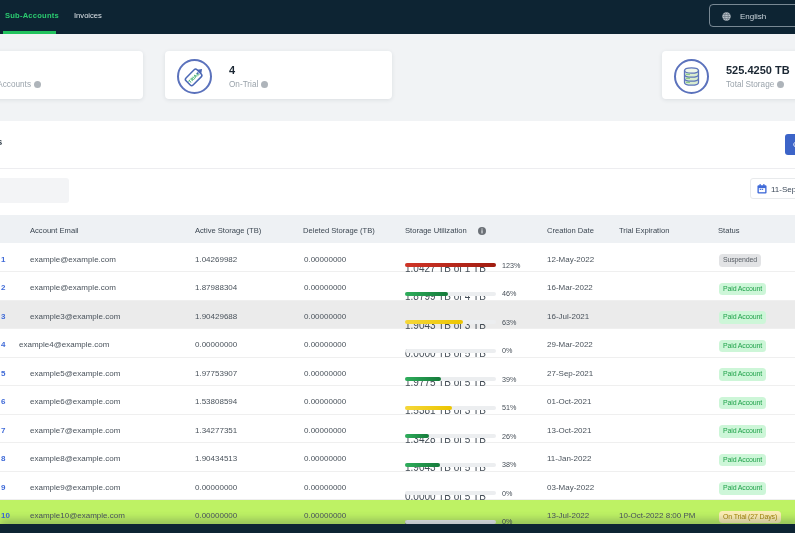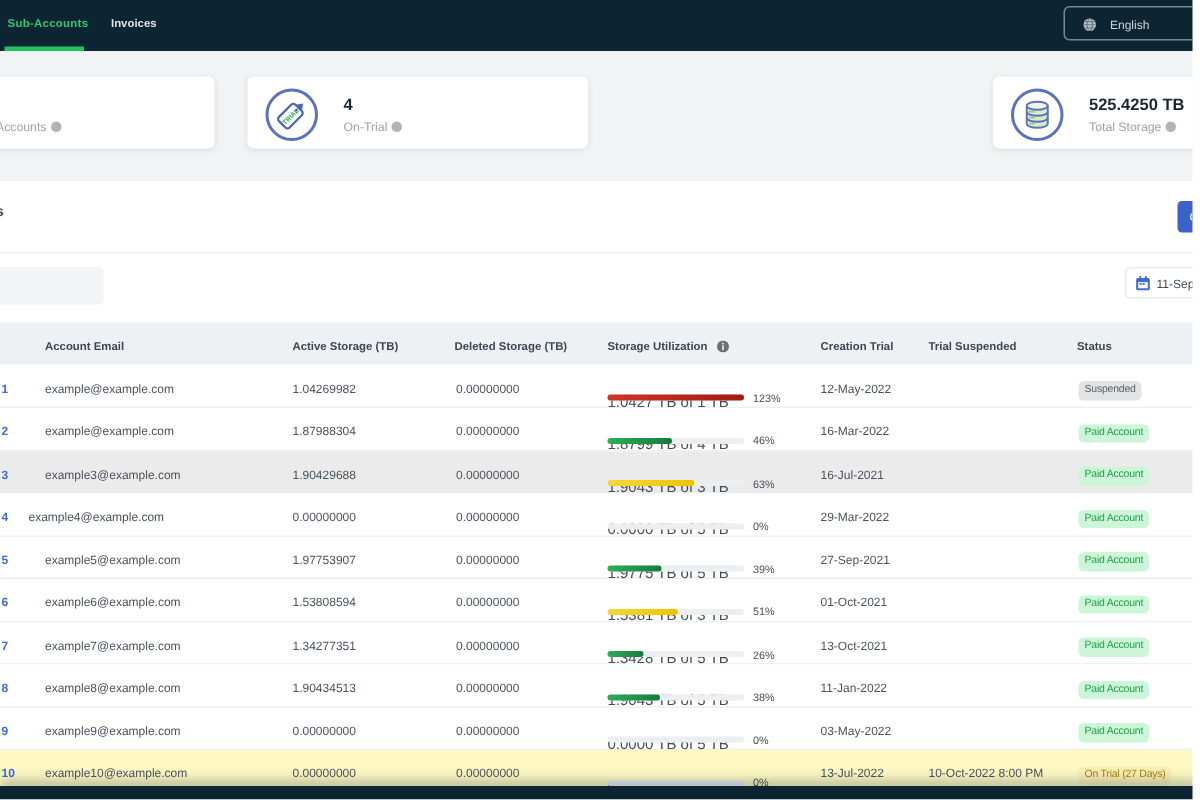--- a/index.html
+++ b/index.html
@@ -1,39 +1,39 @@
 <!DOCTYPE html>
 <html><head><meta charset="utf-8">
 <style>
 *{margin:0;padding:0;box-sizing:border-box}
 html,body{width:800px;height:533px;overflow:hidden;font-family:"Liberation Sans",sans-serif;background:#fff}
 #stage{position:relative;width:795px;height:533px;overflow:hidden}
 #topbar{position:absolute;left:0;top:0;width:800px;height:34px;background:#0d2433}
 #tab1{position:absolute;left:5px;top:11px;font-size:7.6px;font-weight:bold;color:#2bcb70;letter-spacing:.2px}
 #tabline{position:absolute;left:3px;top:31px;width:53px;height:3px;background:#22c35e}
-#tab2{position:absolute;left:74px;top:11px;font-size:7.6px;font-weight:bold;color:#dde3e8}
+#tab2{position:absolute;left:74px;top:11px;font-size:7.6px;font-weight:normal;color:#dde3e8}
 #lang{position:absolute;left:709px;top:4px;width:120px;height:23px;border:1px solid rgba(210,219,226,.55);border-radius:4px}
 #lang span{position:absolute;left:30px;top:7px;font-size:8px;color:#ccd6dd}
 #pagebg{position:absolute;left:0;top:34px;width:800px;height:87px;background:#f1f3f5}
 #panel{position:absolute;left:0;top:121px;width:800px;height:401px;background:#fff}
 #toolline{position:absolute;left:0;top:168px;width:800px;height:1px;background:#ededf0}
 .card{position:absolute;top:51px;width:227px;height:48px;background:#fff;border-radius:4px;box-shadow:0 1px 4px rgba(31,45,61,.10)}
 .cico{position:absolute;left:12px;top:8px;width:35px;height:35px;border:2px solid #5b72bc;border-radius:50%}
 .cnum{position:absolute;left:64px;top:13px;font-size:11px;font-weight:bold;color:#1b2733}
 .clab{position:absolute;left:64px;top:29px;font-size:8.2px;color:#9aa3ab;white-space:nowrap}
 .info{display:inline-block;width:7px;height:7px;border-radius:50%;background:#aeb4ba;position:relative;top:1px;margin-left:3px}
 #headfrag{position:absolute;left:-62px;top:136px;font-size:9.5px;font-weight:bold;color:#3a4651}
 #crbtn{position:absolute;left:785px;top:134px;width:130px;height:21px;background:#3c64c8;border-radius:3px;color:#fff;font-size:8px;line-height:21px;padding-left:8px}
 #search{position:absolute;left:-30px;top:178px;width:99px;height:25px;background:#f3f4f6;border-radius:3px}
 #filter{position:absolute;left:84px;top:178px;width:85px;height:25px;background:#fff;border:1px solid #e0e3e6;border-radius:3px}
 #filter span{position:absolute;left:5px;top:7px;font-size:7.2px;color:#3e4b5b;font-weight:bold}
 #datebox{position:absolute;left:750px;top:178px;width:150px;height:21px;background:#fff;border:1px solid #e8eaec;border-radius:3px}
 #datebox span{position:absolute;left:20px;top:5.5px;font-size:8px;color:#3e4b5b;white-space:nowrap}
 #thead{position:absolute;left:0;top:215px;width:800px;height:28px;background:#eef1f4}
-.th{position:absolute;top:11px;font-size:7.6px;font-weight:bold;color:#3c4752;white-space:nowrap}
+.th{position:absolute;top:11px;font-size:7.6px;font-weight:normal;color:#3c4752;white-space:nowrap}
 .row{position:absolute;left:0;width:800px;height:28.5px;border-bottom:1px solid #efefef}
 .num{position:absolute;left:1px;top:11px;font-size:8px;color:#3f6ad8;font-weight:bold;white-space:nowrap}
 .cell{position:absolute;top:11px;font-size:8px;color:#4a535c;white-space:nowrap}
 .ulabel{position:absolute;left:405px;top:19px;font-size:10px;color:#454e57;white-space:nowrap}
 .track{position:absolute;left:405px;top:19.5px;width:91px;height:4px;background:#eceef0;border-radius:2px}
 .fill{position:absolute;left:0;top:0;height:4px;border-radius:2px}
 .pct{position:absolute;left:502px;top:17px;font-size:7.2px;color:#454e57}
 .chip{position:absolute;left:719px;top:10.5px;height:12.8px;line-height:12.8px;padding:0 4px;border-radius:3.5px;font-size:7px;letter-spacing:-.15px;white-space:nowrap}
 #footer{position:absolute;left:0;top:524px;width:800px;height:9px;background:#0d2433;box-shadow:0 -4px 8px rgba(31,45,61,.3)}
 </style></head>
@@ -111,22 +111,22 @@
 <div id="thead">
  <div class="th" style="left:30px">Account Email</div>
  <div class="th" style="left:195px">Active Storage (TB)</div>
  <div class="th" style="left:303px">Deleted Storage (TB)</div>
  <div class="th" style="left:405px">Storage Utilization</div>
  <svg style="position:absolute;left:478px;top:12px" width="8" height="8" viewBox="0 0 9 9">
         <circle cx="4.5" cy="4.5" r="4.5" fill="#6b7076"></circle>
         <rect x="3.9" y="1.7" width="1.2" height="1.2" fill="#eef1f4"></rect>
         <rect x="3.9" y="3.6" width="1.2" height="3.6" fill="#eef1f4"></rect>
       </svg>
- <div class="th" style="left:547px">Creation Trial</div>
- <div class="th" style="left:619px">Trial Suspended</div>
+ <div class="th" style="left:547px">Creation Date</div>
+ <div class="th" style="left:619px">Trial Expiration</div>
  <div class="th" style="left:718px">Status</div>
 </div>
 <div class="row" style="top:243.5px;background:#fff">
       <div class="num">1</div>
       <div class="cell" style="left:30px">example@example.com</div>
       <div class="cell" style="left:195px">1.04269982</div>
       <div class="cell" style="left:304px">0.00000000</div>
       <div class="ulabel">1.0427 TB of 1 TB</div>
       <div class="track">
         <div class="fill" style="width:91px;background:linear-gradient(90deg,#cf3527,#a01c10)"></div>
@@ -228,21 +228,21 @@
       <div class="num">9</div>
       <div class="cell" style="left:30px">example9@example.com</div>
       <div class="cell" style="left:195px">0.00000000</div>
       <div class="cell" style="left:304px">0.00000000</div>
       <div class="ulabel">0.0000 TB of 5 TB</div>
       <div class="track"></div>
       <div class="pct">0%</div>
       <div class="cell" style="left:547px">03-May-2022</div>
       <div class="chip" style="background:#cdf6d8;color:#21a24b">Paid Account</div>
     </div>
-<div class="row" style="top:500.0px;background:#fef9c3">
+<div class="row" style="top:500.0px;background:#bef264">
       <div class="num">10</div>
       <div class="cell" style="left:30px">example10@example.com</div>
       <div class="cell" style="left:195px">0.00000000</div>
       <div class="cell" style="left:304px">0.00000000</div>
       <div class="ulabel">0.0000 TB of 5 TB</div>
       <div class="track"></div>
       <div class="pct">0%</div>
       <div class="cell" style="left:547px">13-Jul-2022</div>
       <div class="cell" style="left:619px">10-Oct-2022 8:00 PM</div>
       <div class="chip" style="background:#fceeb5;color:#a38408">On Trial (27 Days)</div>

